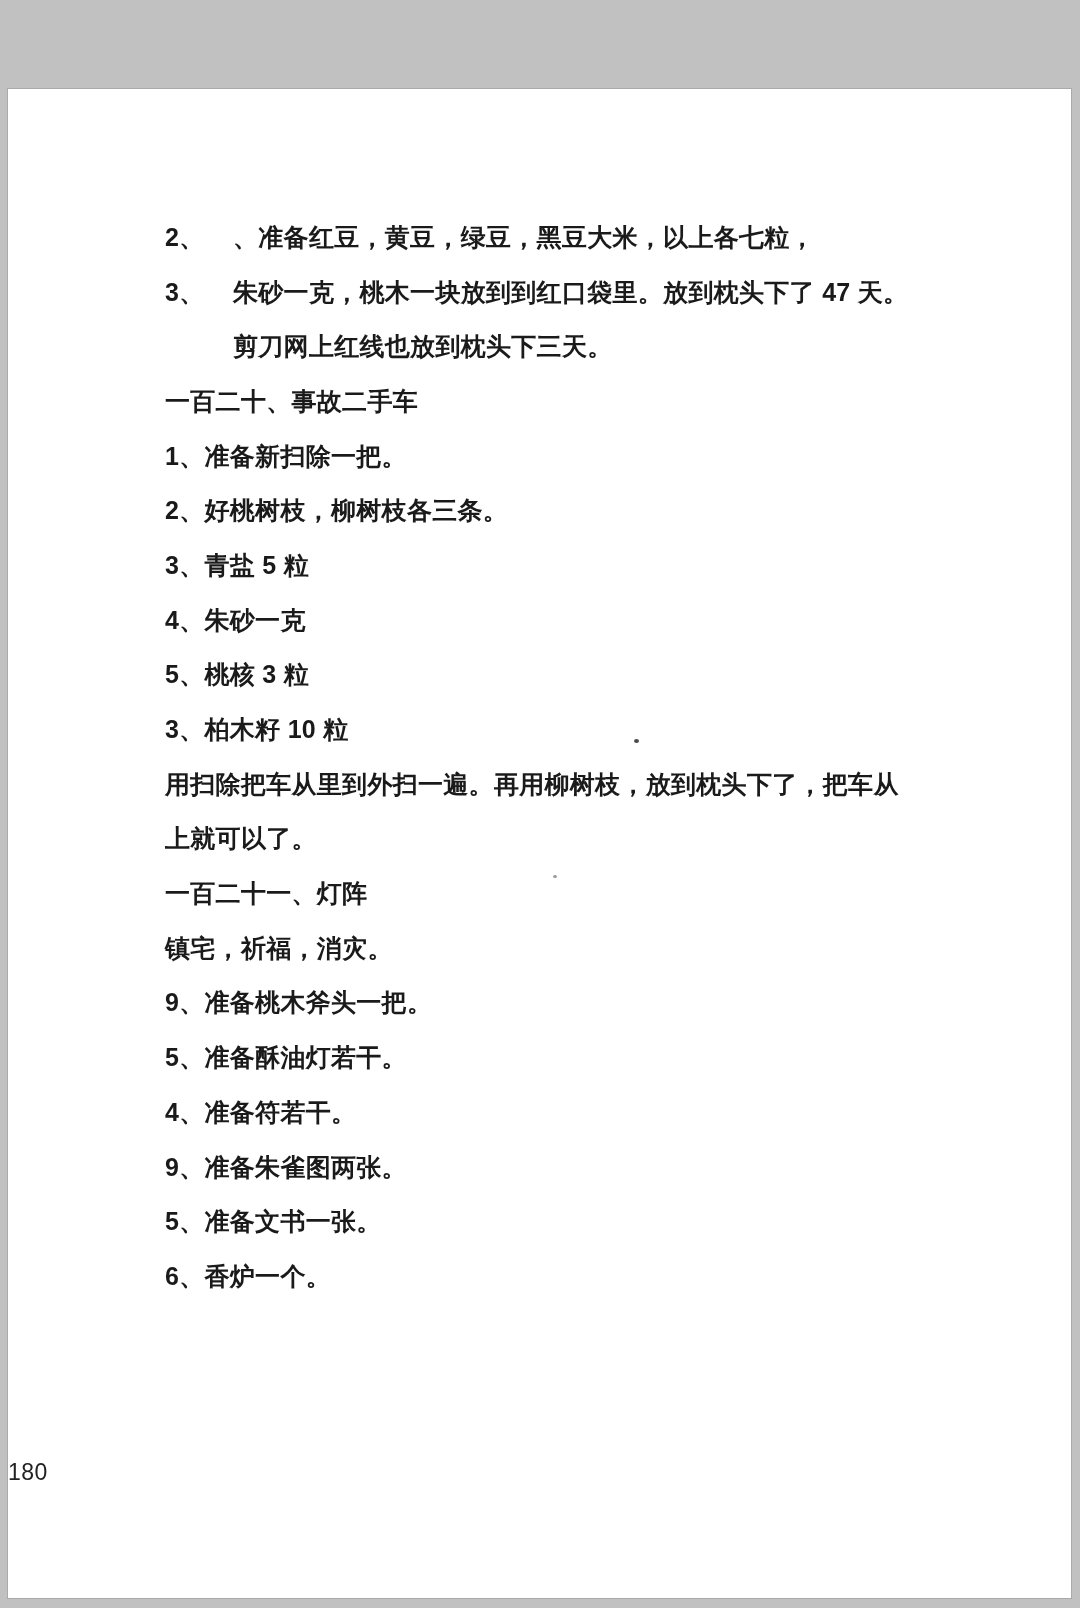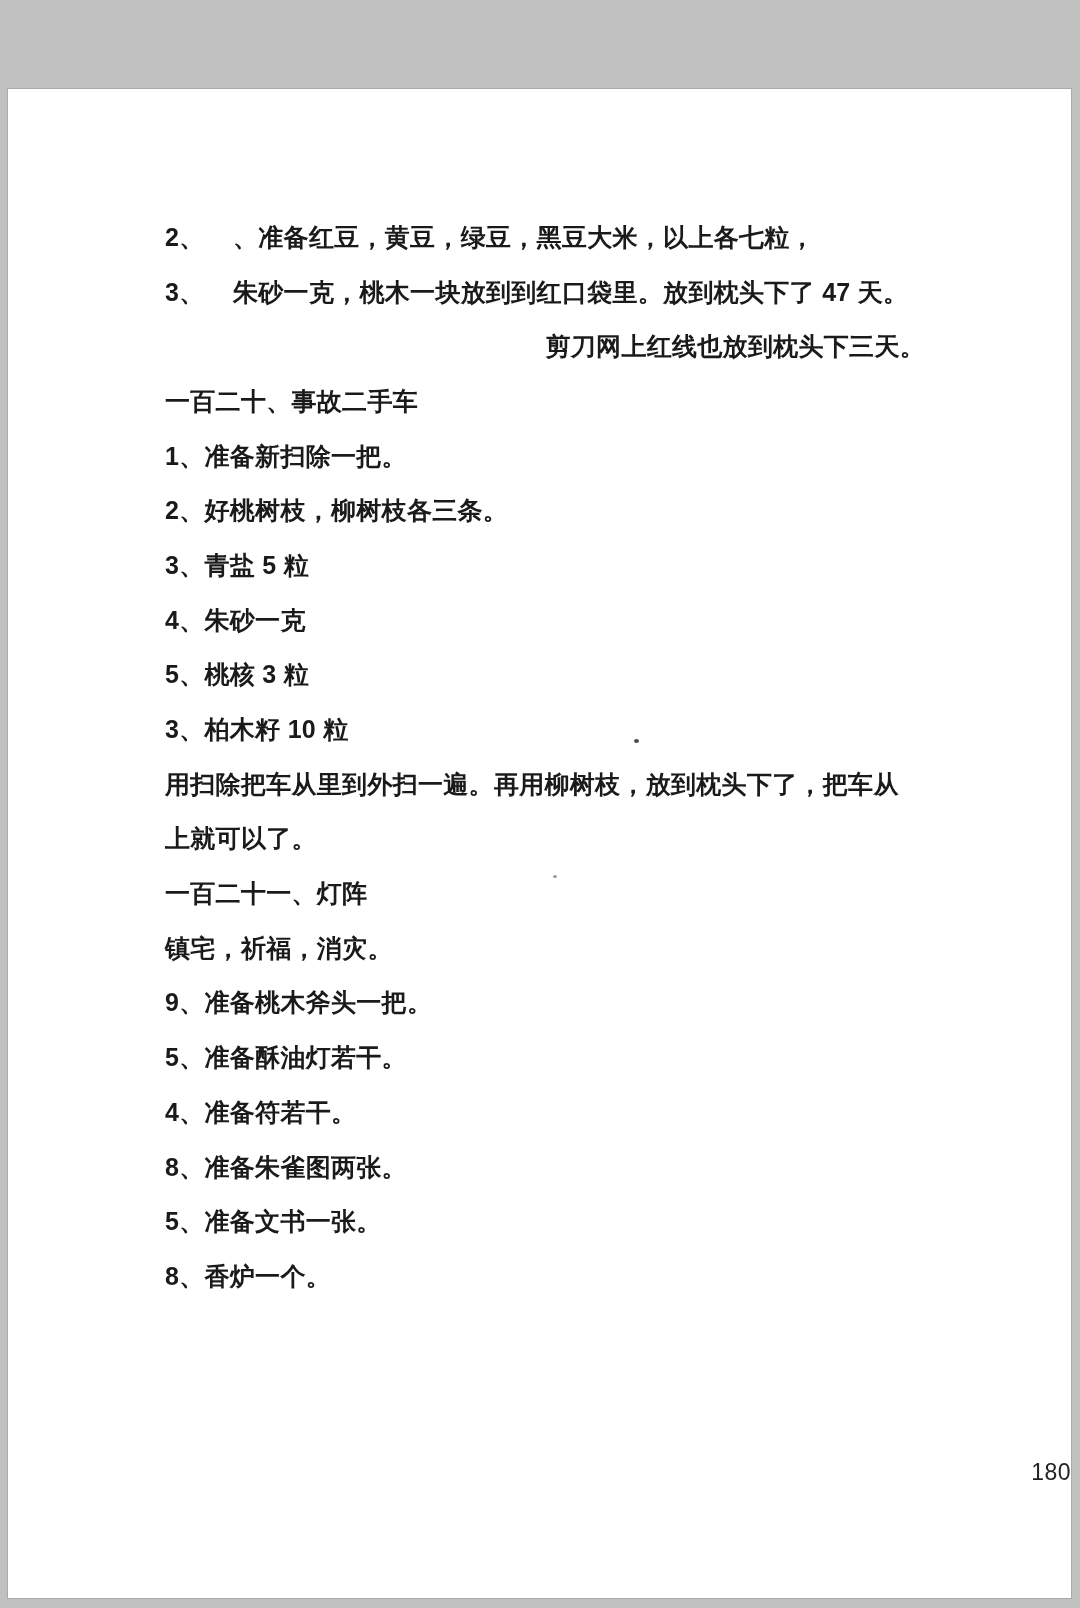--- a/index.html
+++ b/index.html
@@ -49,29 +49,28 @@
   
   .line .label {
     display: inline-block;
     width: 68px;
     flex: 0 0 68px;
   }
 
   
   .line.continuation {
     padding-left: 68px;
-    justify-content: flex-end;
   }
 
   .page-number {
     position: absolute;
     left: 0;
     right: 0;
     top: 1370px;
-    text-align: right;
+    text-align: left;
     font-size: 23px;
     font-weight: 400;
     color: #222222;
     letter-spacing: 0.5px;
   }
 
   
   .speck {
     position: absolute;
     border-radius: 50%;
@@ -159,28 +158,28 @@
       <div class="line">
 
     <span class="text">5、准备酥油灯若干。</span>
   </div>
       <div class="line">
 
     <span class="text">4、准备符若干。</span>
   </div>
       <div class="line">
 
-    <span class="text">8、准备朱雀图两张。</span>
+    <span class="text">9、准备朱雀图两张。</span>
   </div>
       <div class="line">
 
     <span class="text">5、准备文书一张。</span>
   </div>
       <div class="line">
 
-    <span class="text">8、香炉一个。</span>
+    <span class="text">6、香炉一个。</span>
   </div>
     </div>
   <div class="page-number">180</div>
 </div>
 
 <div class="speck speck-1"></div>
 <div class="speck speck-2"></div>
 
 </body></html>

